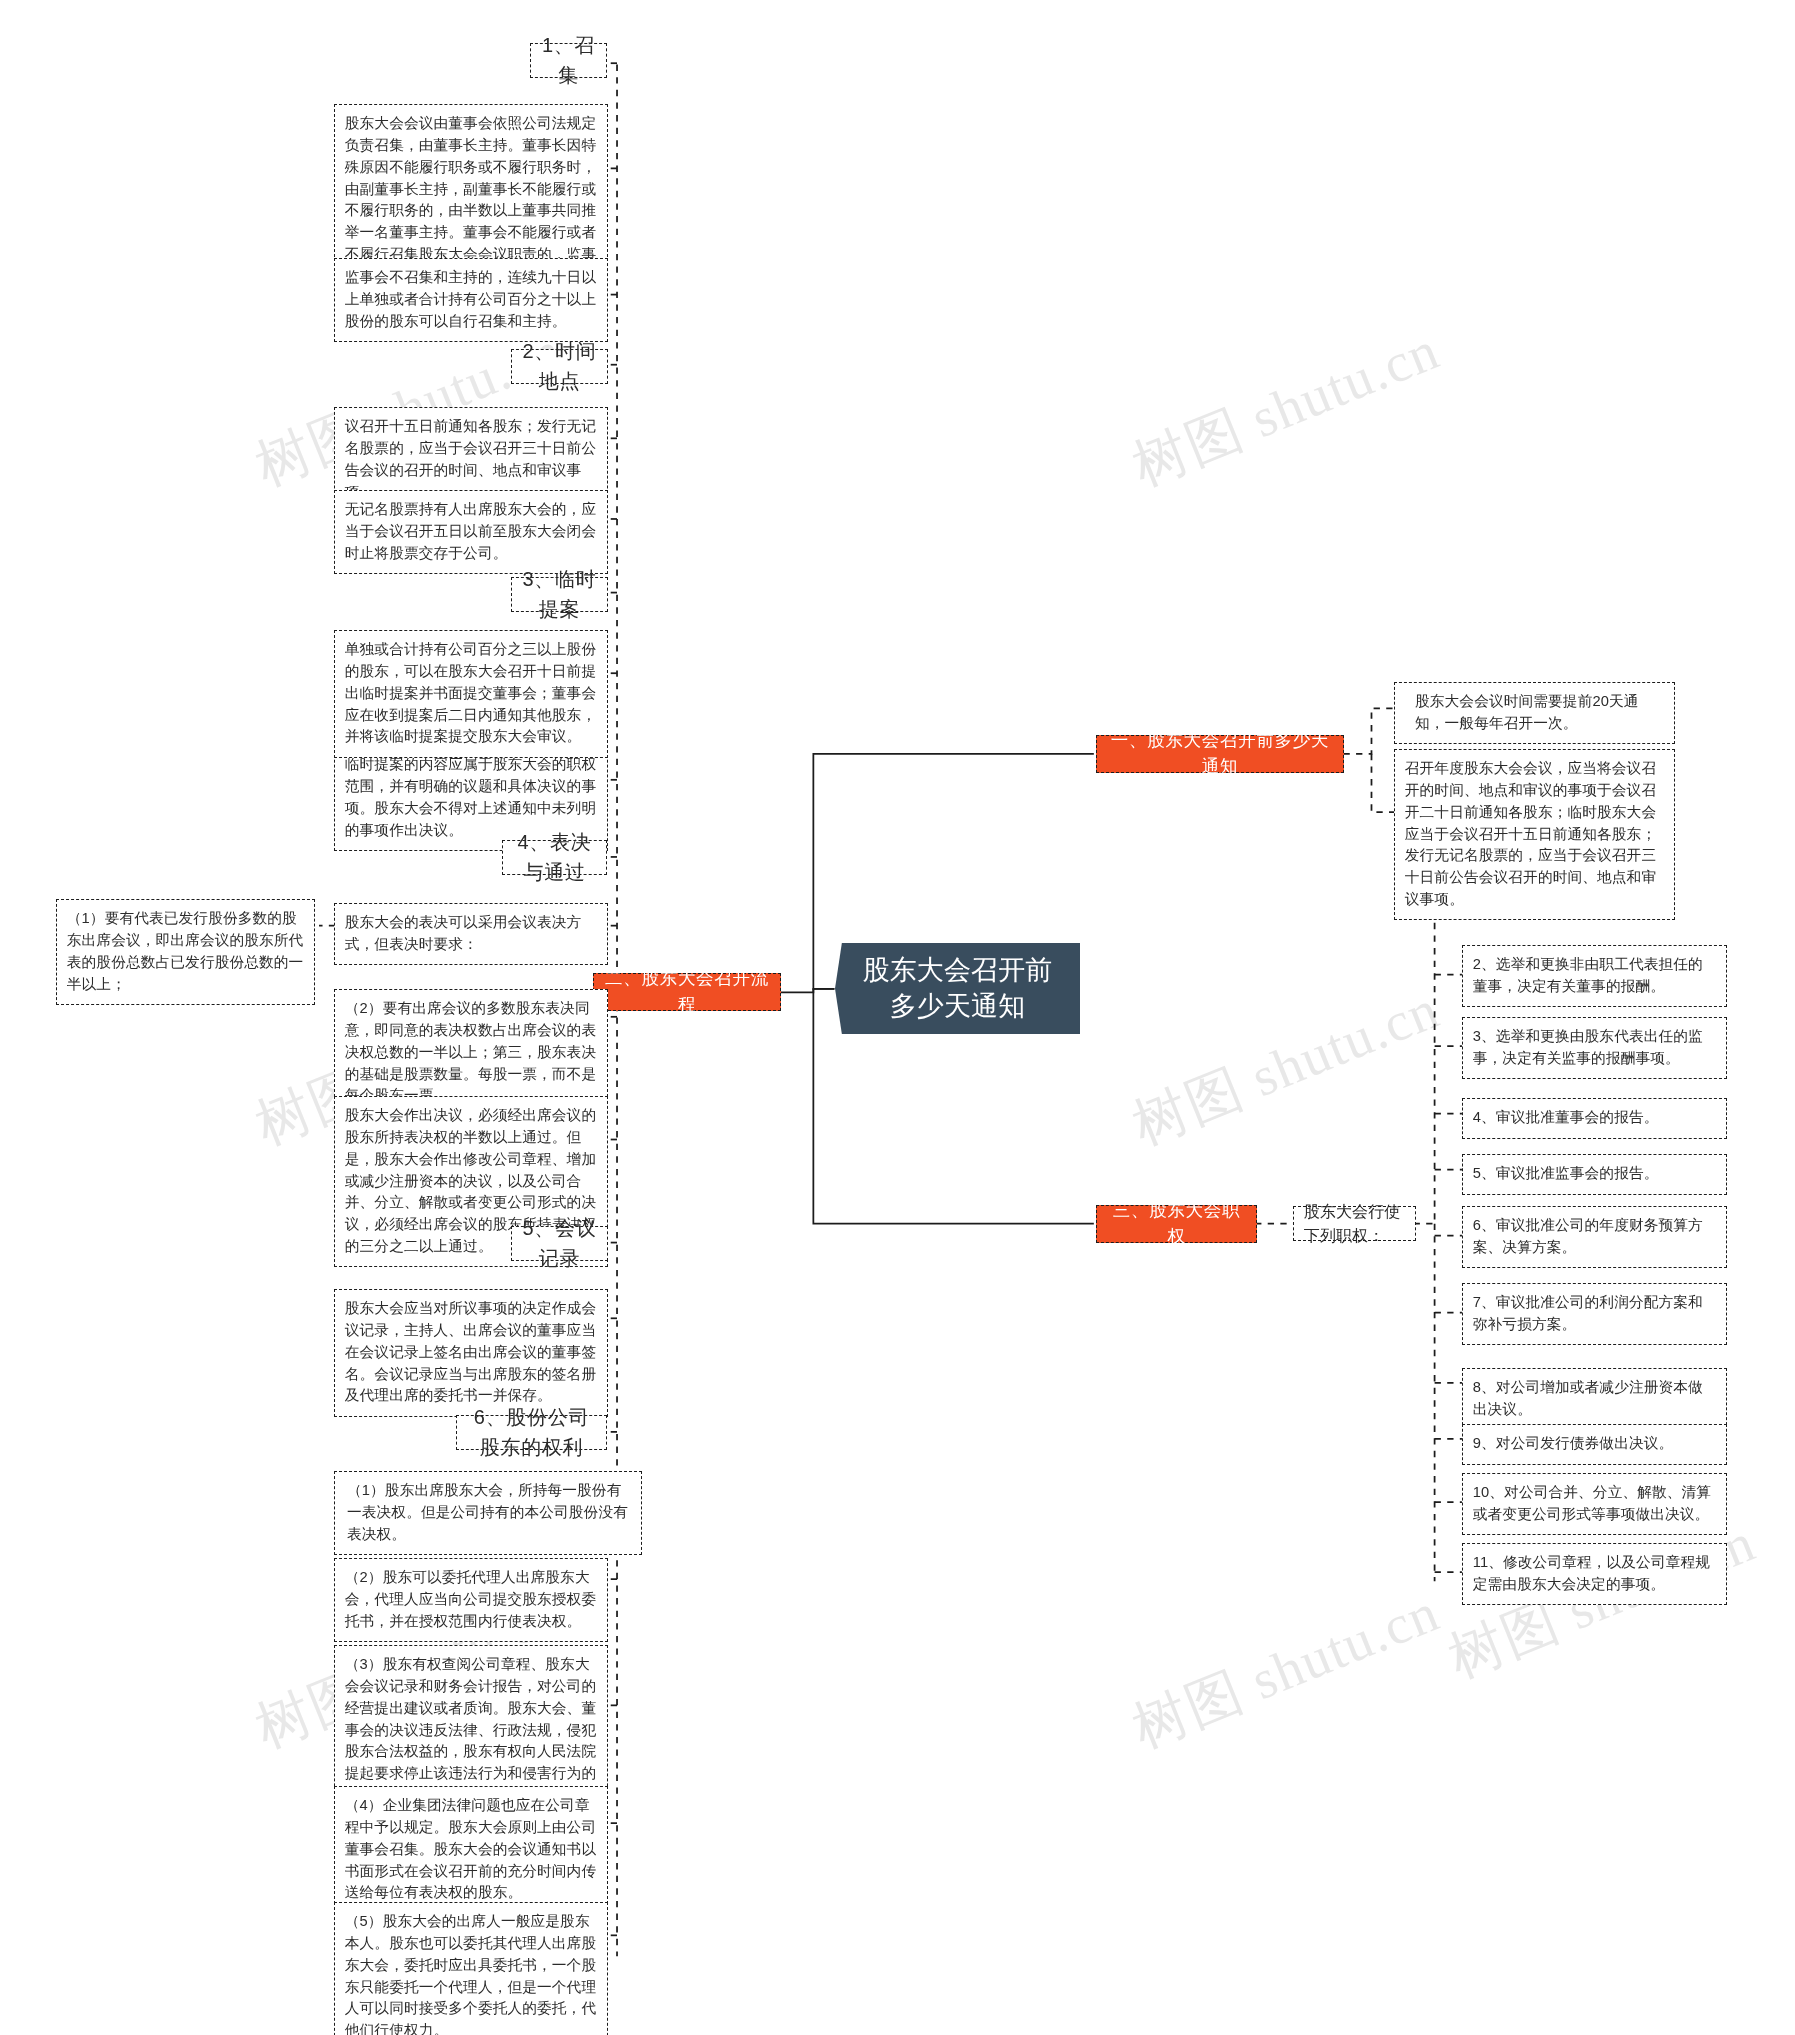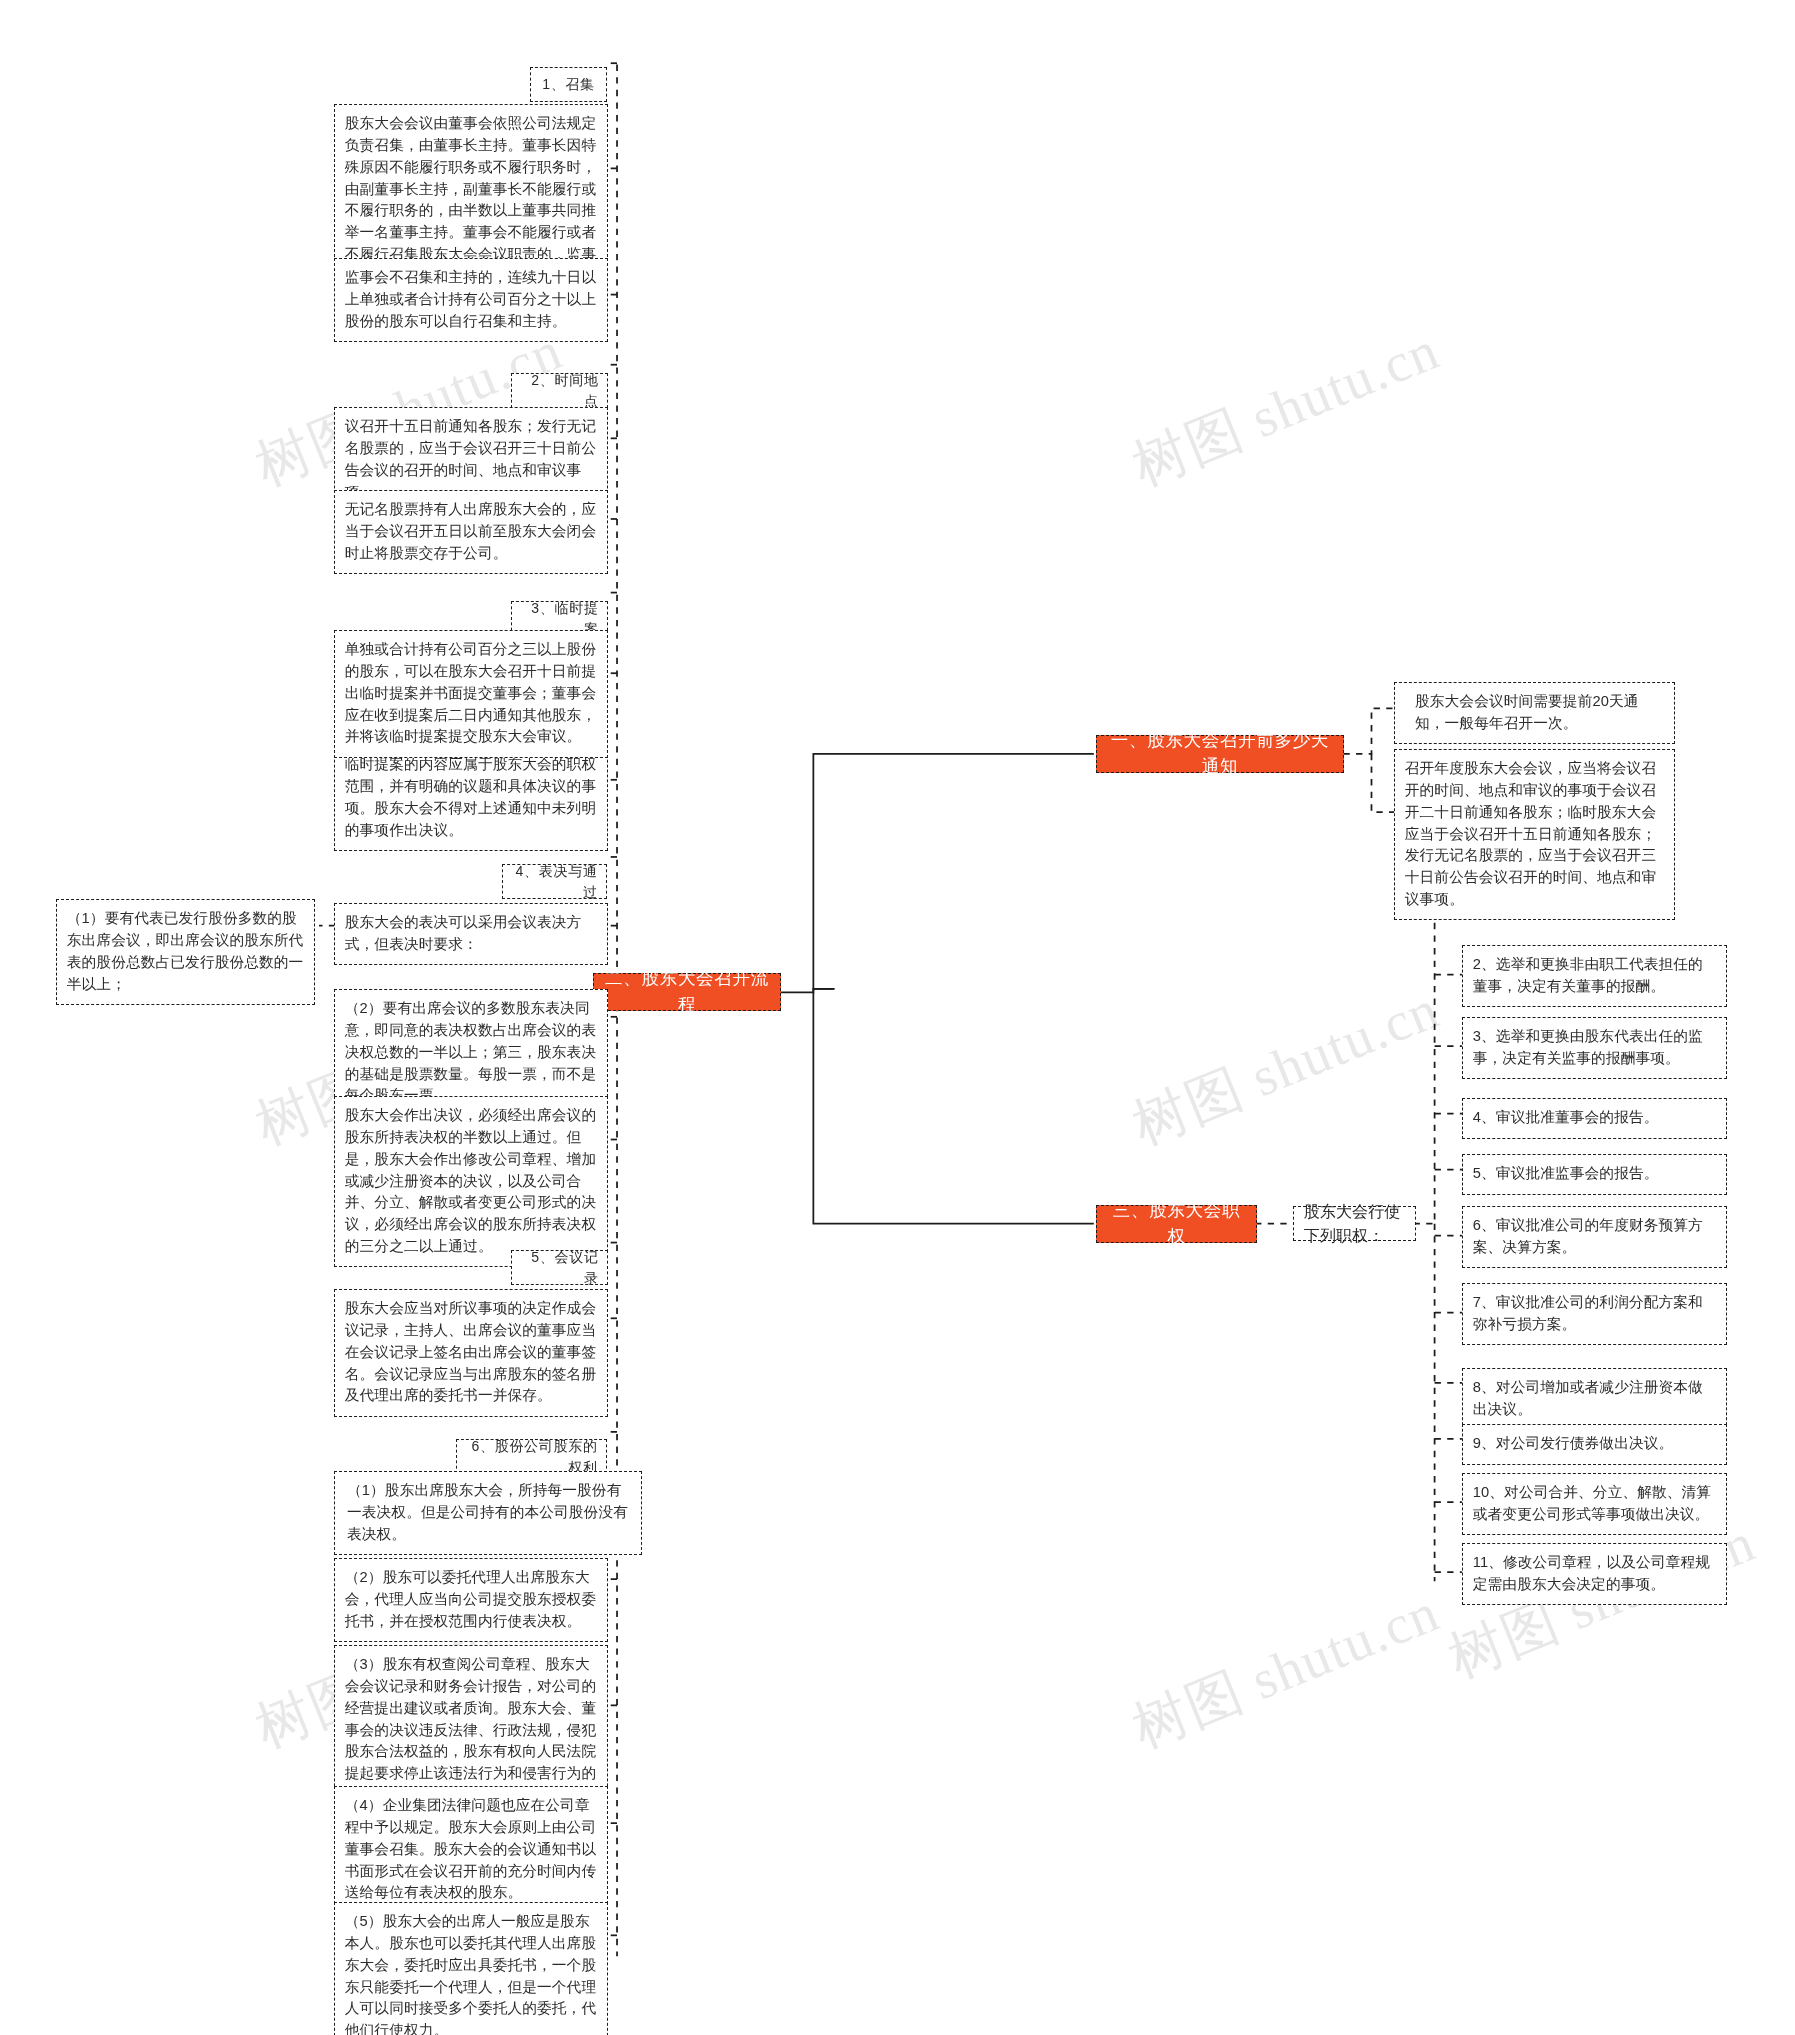--- a/index.html
+++ b/index.html
@@ -72,28 +72,27 @@
     color: #ffffff;
     font-size: 17.5px;
     text-align: center;
     display: flex;
     align-items: center;
     justify-content: center;
     padding: 5.6px 8.4px;
     letter-spacing: 0.7px;
   }
   .node.heading-node {
-    text-align: right;
+    text-align: center;
     display: flex;
     align-items: center;
     justify-content: center;
-    font-size: 14px;
+    font-size: 20px;
     letter-spacing: 0.7px;
     padding: 5.6px 8.4px;
-    margin-top: 24px;
   }
   .node.plain {
     display: block;
   }
   .node.mid {
     display: flex;
     align-items: center;
     font-size: 16px;
   }
 </style>
@@ -161,20 +160,21 @@
       <path d="M880 2122 L866 2122"></path>
       <path d="M880 2252 L866 2252"></path>
       <path d="M880 2432 L866 2432"></path>
       <path d="M880 2600 L866 2600"></path>
       <path d="M880 2760 L866 2760"></path>
 
       <path d="M478 1320 L455 1320 L455 1320"></path>
     </g>
   </svg>
 
+  <div class="node center-node" style="left:835px; top:943px; width:245px; height:91px;">股东大会召开前多少天通知</div>
 
   <div class="node branch-node" style="left:1096px; top:735px; width:248px; height:38px;">一、股东大会召开前多少天通知</div>
   <div class="node branch-node" style="left:593px; top:973px; width:188px; height:38px;">二、股东大会召开流程</div>
   <div class="node branch-node" style="left:1096px; top:1205px; width:161px; height:38px;">三、股东大会职权</div>
 
   <div class="node plain" style="left:1394px; top:682px; width:281px;padding-left:20px;">股东大会会议时间需要提前20天通知，一般每年召开一次。</div>
   <div class="node plain" style="left:1394px; top:749px; width:281px;">召开年度股东大会会议，应当将会议召开的时间、地点和审议的事项于会议召开二十日前通知各股东；临时股东大会应当于会议召开十五日前通知各股东；发行无记名股票的，应当于会议召开三十日前公告会议召开的时间、地点和审议事项。</div>
 
   <div class="node mid" style="left:1293px; top:1206px; width:123px; height:35px;">股东大会行使下列职权：</div>
 

